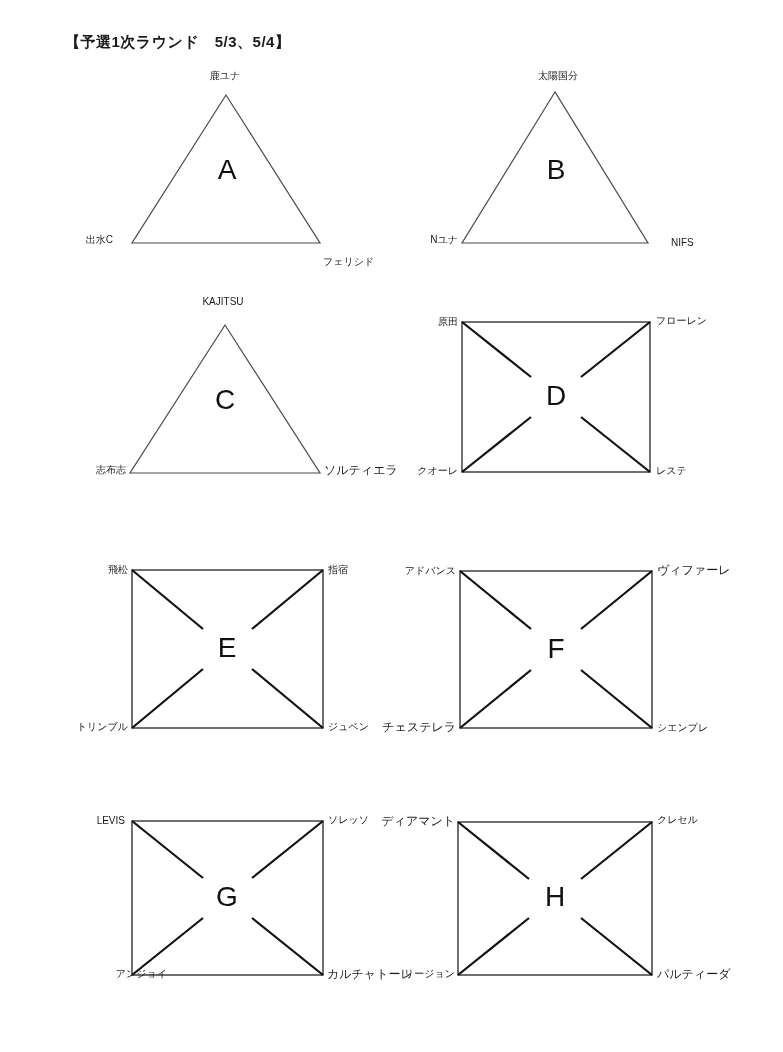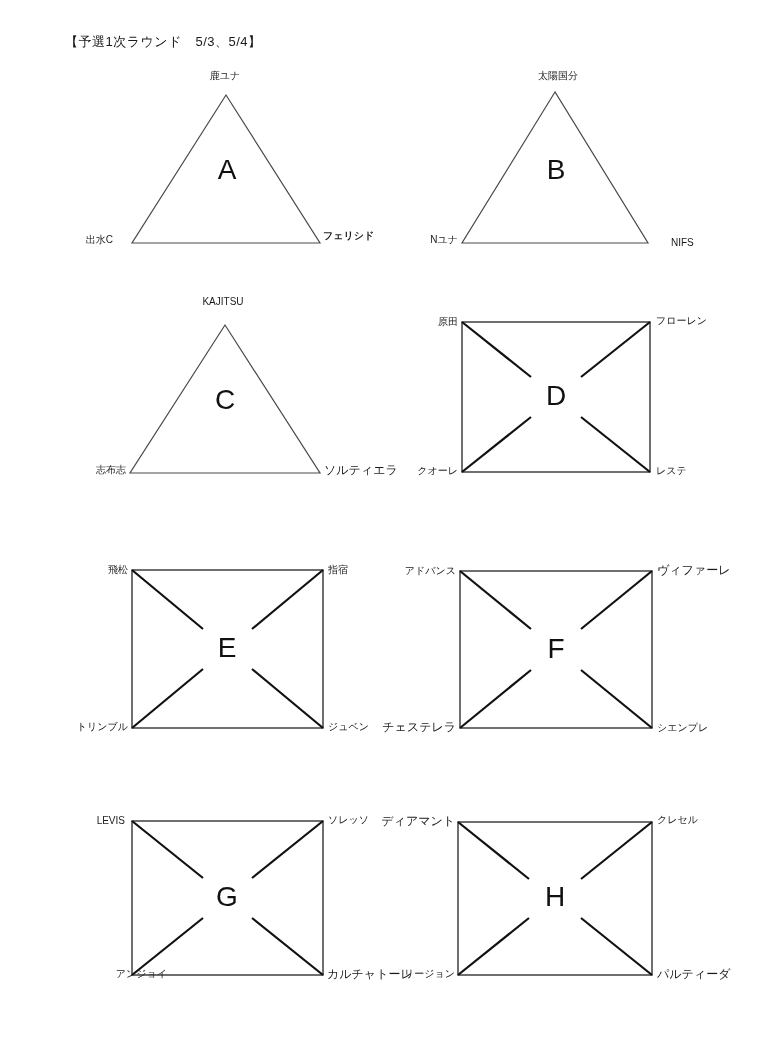--- a/index.html
+++ b/index.html
@@ -9,22 +9,22 @@
     position: relative;
     width: 783px;
     height: 1052px;
     background: #ffffff;
     overflow: hidden;
   }
   .page-title {
     position: absolute;
     left: 65px;
     top: 33px;
-    font-size: 13px;
-    font-weight: 400;
+    font-size: 15px;
+    font-weight: 700;
     color: #1a1a1a;
     letter-spacing: 0.5px;
     white-space: nowrap;
   }
   .shapes-layer {
     position: absolute;
     left: 0; top: 0;
     width: 783px; height: 1052px;
   }
   .team-label {
@@ -106,21 +106,21 @@
   <div class="group-letter" style="left:556px; top:170px;">B</div>
   <div class="group-letter" style="left:225px; top:400px;">C</div>
   <div class="group-letter" style="left:556px; top:396px;">D</div>
   <div class="group-letter" style="left:227px; top:648px;">E</div>
   <div class="group-letter" style="left:556px; top:649px;">F</div>
   <div class="group-letter" style="left:227px; top:897px;">G</div>
   <div class="group-letter" style="left:555px; top:897px;">H</div>
 
   <div class="team-label align-center" style="left:225px; top:76px;">鹿ユナ</div>
   <div class="team-label align-right" style="left:113px; top:240px;">出水C</div>
-  <div class="team-label align-left" style="left:323px; top:236px;font-weight:bold;">フェリシド</div>
+  <div class="team-label align-left" style="left:323px; top:262px;">フェリシド</div>
 
   <div class="team-label align-center" style="left:558px; top:76px;">太陽国分</div>
   <div class="team-label align-right" style="left:458px; top:240px;">Nユナ</div>
   <div class="team-label align-left" style="left:671px; top:243px;">NIFS</div>
 
   <div class="team-label align-center" style="left:223px; top:302px;">KAJITSU</div>
   <div class="team-label align-right" style="left:126px; top:470px;">志布志</div>
   <div class="team-label align-left small" style="left:324px; top:470px;">ソルティエラ</div>
 
   <div class="team-label align-right" style="left:458px; top:322px;">原田</div>

